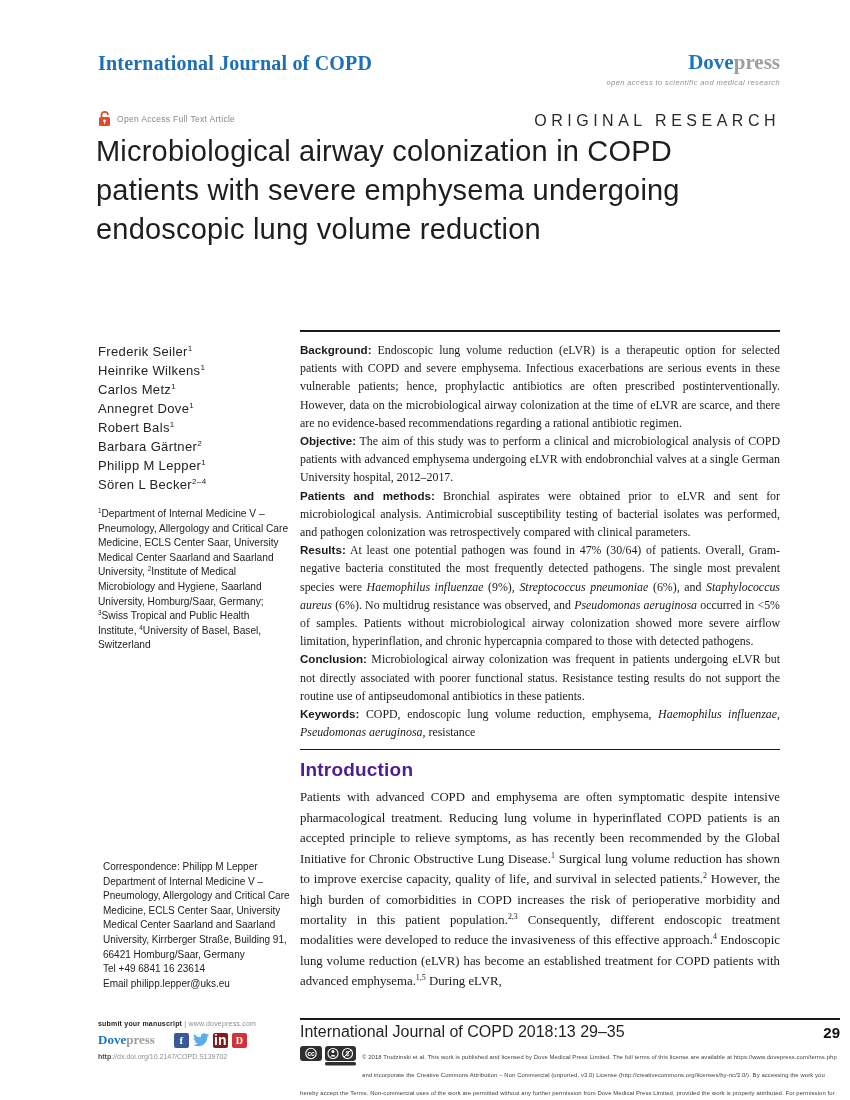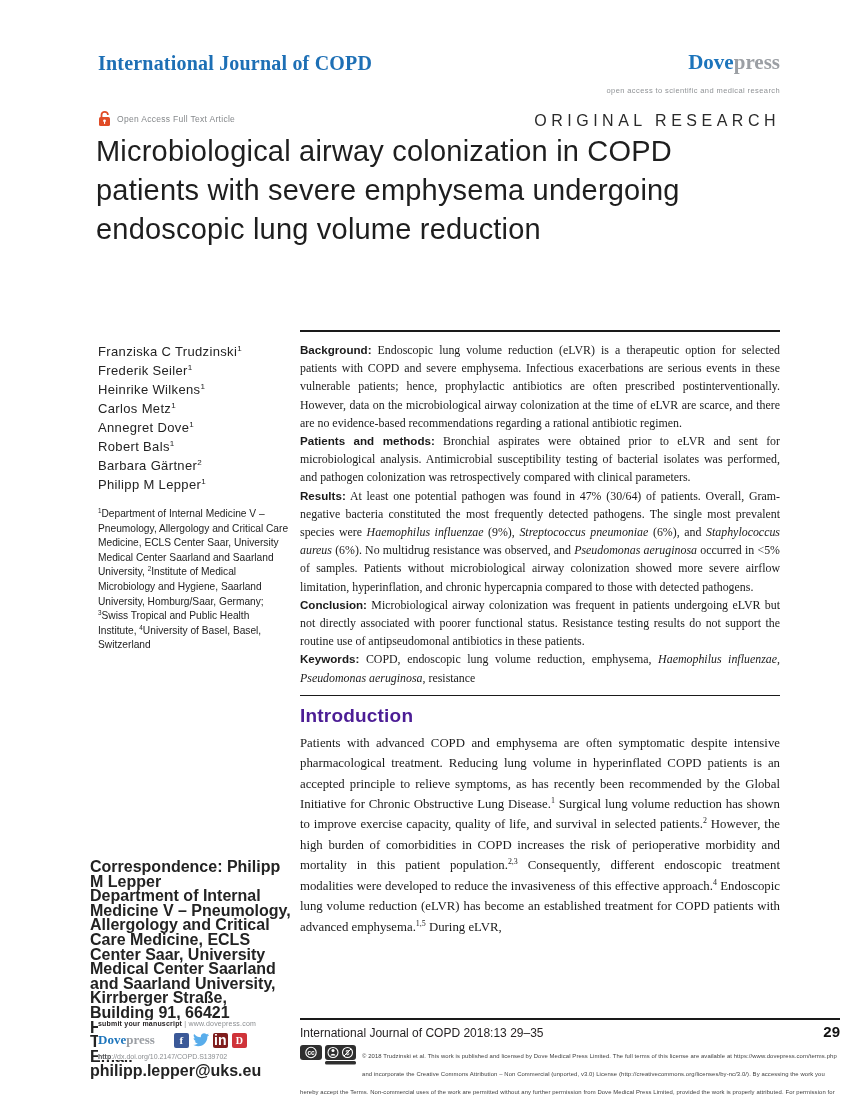--- a/index.html
+++ b/index.html
@@ -13,41 +13,41 @@
   
   .journal-name {
     position:absolute; left:98px; top:52px;
     font-family:"Liberation Serif", serif; font-weight:bold; font-size:20px;
     color:#1d6fb5; letter-spacing:0.2px;
   }
   .brand { position:absolute; right:70px; top:50px; text-align:right; }
   .brand .wordmark { font-family:"Liberation Serif", serif; font-weight:bold; font-size:21px; }
   .brand .dove { color:#1d75bc; }
   .brand .press { color:#9b9fa4; }
-  .brand .tagline { margin-top:11px; font-size:7.5px; color:#909396; letter-spacing:0.4px; }
+  .brand .tagline { margin-top:3px; font-size:7.5px; color:#909396; letter-spacing:0.4px;font-style:italic; }
   .oa-row { position:absolute; left:98px; top:110px; display:flex; align-items:center; gap:6px; }
   .oa-icon svg { display:block; }
   .oa-label { font-size:8.5px; color:#85888b; letter-spacing:0.3px; }
   .orig-research {
     position:absolute; right:70px; top:112px; font-size:16px; color:#2a2a2a;
     letter-spacing:4.5px; font-weight:400;
   }
 
   
   .article-title {
     position:absolute; left:96px; top:132px; width:636px;
     font-size:29px; line-height:39px; font-weight:400; color:#1e1e1e; letter-spacing:0.2px;
   }
 
   
   .left-col { position:absolute; left:98px; top:342px; width:200px; }
   .author-line { font-size:13px; line-height:19px; letter-spacing:0.35px; color:#232323; }
   .affiliations { margin-top:13px; font-size:10.2px; line-height:14.6px; color:#232323; width:192px; }
-  .correspondence { position:absolute; left:90px; top:860px; width:205px;
-    font-size:16px; line-height:14.6px; color:#232323;font-weight:bold; }
+  .correspondence { position:absolute; left:103px; top:860px; width:205px;
+    font-size:10px; line-height:14.6px; color:#232323; }
   .correspondence .email-link { color:#232323; }
 
   
   .right-col { position:absolute; left:300px; top:330px; width:480px; }
   .rule-heavy { height:2px; background:#1a1a1a; }
   .rule-thin { height:1px; background:#1a1a1a; }
   .abstract { margin-top:9px; }
   .abstract p {
     font-family:"Liberation Serif", serif; font-size:11.9px; line-height:18.2px;
     text-align:justify; color:#1a1a1a;
@@ -74,21 +74,21 @@
   }
   .fb { background:#3b5998; font-family:"Liberation Serif", serif; font-size:11px; }
   .li { background:#7f1d1d; font-size:14px; }
   .dp { background:#cf3339; font-family:"Liberation Serif", serif; font-size:10px; }
   .tw svg { display:block; }
   .doi-line { margin-top:5px; font-size:7px; color:#8a8d90; }
   .doi-line .http { font-weight:bold; color:#4d4f52; }
 
   .footer-right { position:absolute; left:300px; top:1018px; width:540px; background:#fff; }
   .cite-row { display:flex; justify-content:space-between; align-items:flex-end; margin-top:3px; }
-  .citation { font-size:12px; color:#231f20; }
+  .citation { font-size:16px; color:#231f20; }
   .page-number { font-size:15px; font-weight:bold; color:#111; }
   .license-block { margin-top:4px; overflow:hidden; }
   .cc-badges { float:left; margin-right:6px; margin-top:1px; }
   .license-text {
     font-size:5.9px; line-height:7.5px; text-align:justify; color:#3d3d3d; letter-spacing:0.1px;
   }
 </style>
 </head>
 <body>
 
@@ -112,43 +112,44 @@
     </span>
     <span class="oa-label">Open Access Full Text Article</span>
   </div>
 
   <div class="orig-research">ORIGINAL RESEARCH</div>
 
   <h1 class="article-title">Microbiological airway colonization in COPD patients with severe emphysema undergoing endoscopic lung volume reduction</h1>
 
   <div class="left-col">
     <div>
-        <div class="author-line"><span>Franziska C Trudzinski</span><sup>1</sup></div>
         <div class="author-line"><span>Frederik Seiler</span><sup>1</sup></div>
         <div class="author-line"><span>Heinrike Wilkens</span><sup>1</sup></div>
         <div class="author-line"><span>Carlos Metz</span><sup>1</sup></div>
         <div class="author-line"><span>Annegret Dove</span><sup>1</sup></div>
         <div class="author-line"><span>Robert Bals</span><sup>1</sup></div>
         <div class="author-line"><span>Barbara Gärtner</span><sup>2</sup></div>
         <div class="author-line"><span>Philipp M Lepper</span><sup>1</sup></div>
+        <div class="author-line"><span>Sören L Becker</span><sup>2–4</sup></div>
       </div>
     <div class="affiliations"><sup>1</sup><span>Department of Internal Medicine V – Pneumology, Allergology and Critical Care Medicine, ECLS Center Saar, University Medical Center Saarland and Saarland University, </span><sup>2</sup><span>Institute of Medical Microbiology and Hygiene, Saarland University, Homburg/Saar, Germany; </span><sup>3</sup><span>Swiss Tropical and Public Health Institute, </span><sup>4</sup><span>University of Basel, Basel, Switzerland</span></div>
   </div>
 
   <div class="correspondence">
     <div>Correspondence: Philipp M Lepper</div>
     <div>Department of Internal Medicine V – Pneumology, Allergology and Critical Care Medicine, ECLS Center Saar, University Medical Center Saarland and Saarland University, Kirrberger Straße, Building 91, 66421 Homburg/Saar, Germany</div>
     <div>Tel +49 6841 16 23614</div>
     <div><span>Email </span><span class="email-link">philipp.lepper@uks.eu</span></div>
   </div>
 
   <div class="right-col">
     <div class="rule-heavy"></div>
     <div class="abstract">
         <p><b class="abs-label">Background:</b><span> Endoscopic lung volume reduction (eLVR) is a therapeutic option for selected patients with COPD and severe emphysema. Infectious exacerbations are serious events in these vulnerable patients; hence, prophylactic antibiotics are often prescribed postinterventionally. However, data on the microbiological airway colonization at the time of eLVR are scarce, and there are no evidence-based recommendations regarding a rational antibiotic regimen.</span></p>
+        <p><b class="abs-label">Objective:</b><span> The aim of this study was to perform a clinical and microbiological analysis of COPD patients with advanced emphysema undergoing eLVR with endobronchial valves at a single German University hospital, 2012–2017.</span></p>
         <p><b class="abs-label">Patients and methods:</b><span> Bronchial aspirates were obtained prior to eLVR and sent for microbiological analysis. Antimicrobial susceptibility testing of bacterial isolates was performed, and pathogen colonization was retrospectively compared with clinical parameters.</span></p>
         <p><b class="abs-label">Results:</b><span> At least one potential pathogen was found in 47% (30/64) of patients. Overall, Gram-negative bacteria constituted the most frequently detected pathogens. The single most prevalent species were </span><span style="font-style: italic;">Haemophilus influenzae</span><span> (9%), </span><span style="font-style: italic;">Streptococcus pneumoniae</span><span> (6%), and </span><span style="font-style: italic;">Staphylococcus aureus</span><span> (6%). No multidrug resistance was observed, and </span><span style="font-style: italic;">Pseudomonas aeruginosa</span><span> occurred in &lt;5% of samples. Patients without microbiological airway colonization showed more severe airflow limitation, hyperinflation, and chronic hypercapnia compared to those with detected pathogens.</span></p>
         <p><b class="abs-label">Conclusion:</b><span> Microbiological airway colonization was frequent in patients undergoing eLVR but not directly associated with poorer functional status. Resistance testing results do not support the routine use of antipseudomonal antibiotics in these patients.</span></p>
         <p><b class="abs-label">Keywords:</b><span> COPD, endoscopic lung volume reduction, emphysema, </span><span style="font-style: italic;">Haemophilus influenzae</span><span>, </span><span style="font-style: italic;">Pseudomonas aeruginosa</span><span>, resistance</span></p>
       </div>
     <div class="rule-thin section-divider"></div>
     <h2 class="intro-heading">Introduction</h2>
     <p class="intro-para"><span>Patients with advanced COPD and emphysema are often symptomatic despite intensive pharmacological treatment. Reducing lung volume in hyperinflated COPD patients is an accepted principle to relieve symptoms, as has recently been recommended by the Global Initiative for Chronic Obstructive Lung Disease.</span><sup>1</sup><span> Surgical lung volume reduction has shown to improve exercise capacity, quality of life, and survival in selected patients.</span><sup>2</sup><span> However, the high burden of comorbidities in COPD increases the risk of perioperative morbidity and mortality in this patient population.</span><sup>2,3</sup><span> Consequently, different endoscopic treatment modalities were developed to reduce the invasiveness of this effective approach.</span><sup>4</sup><span> Endoscopic lung volume reduction (eLVR) has become an established treatment for COPD patients with advanced emphysema.</span><sup>1,5</sup><span> During eLVR,</span></p>
   </div>
 

